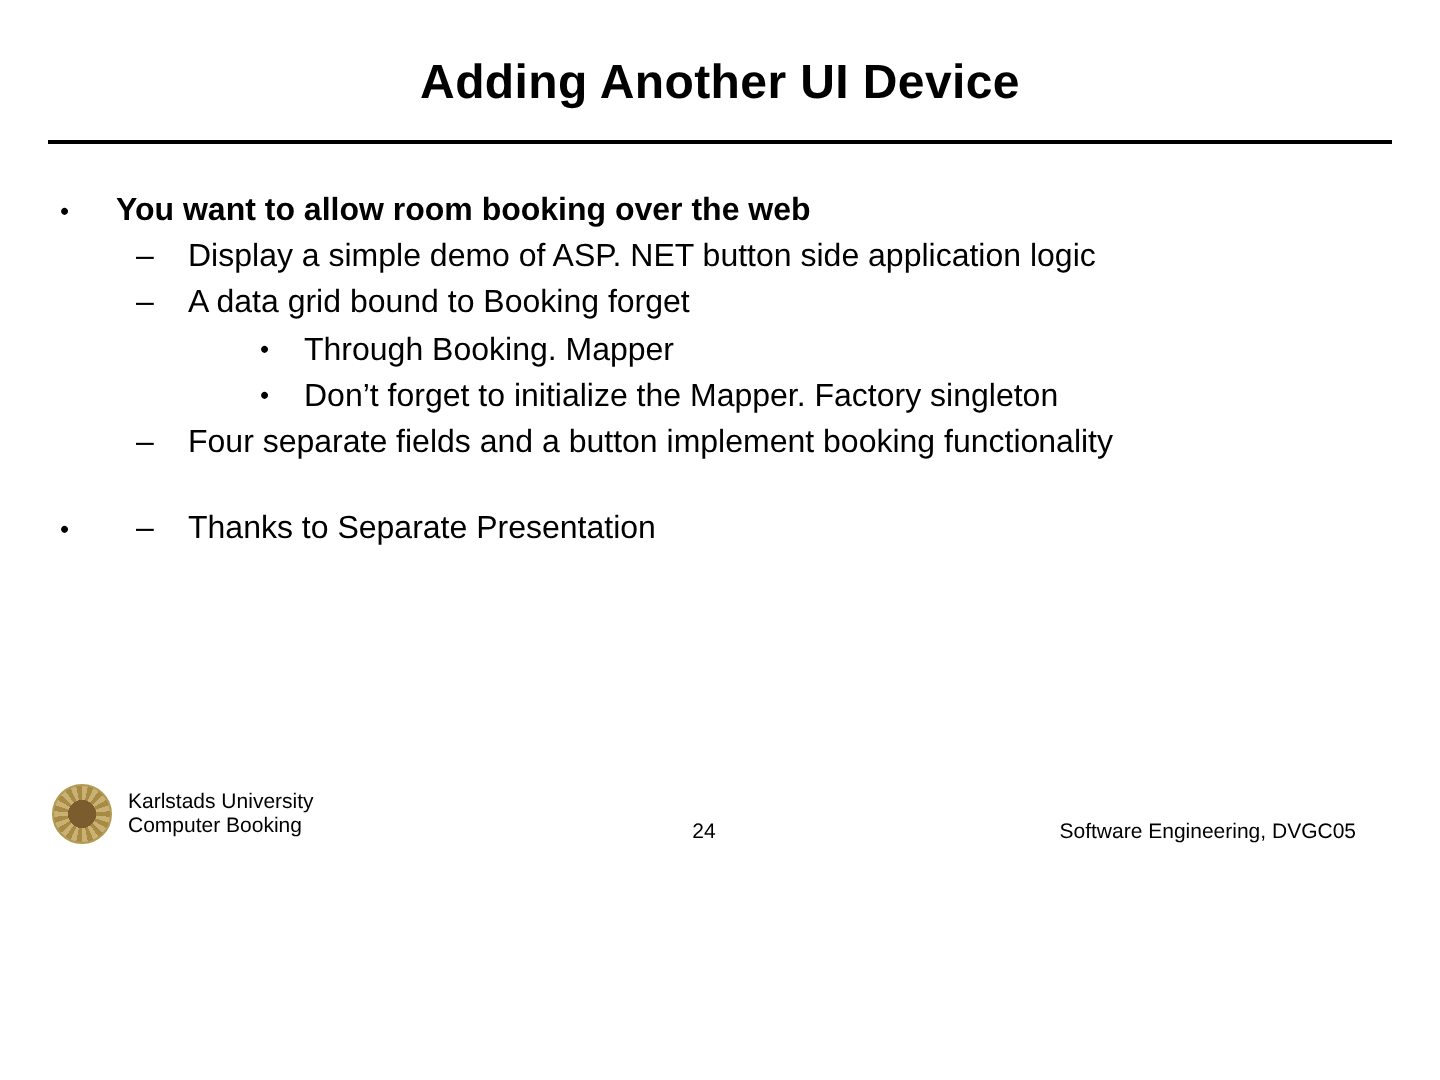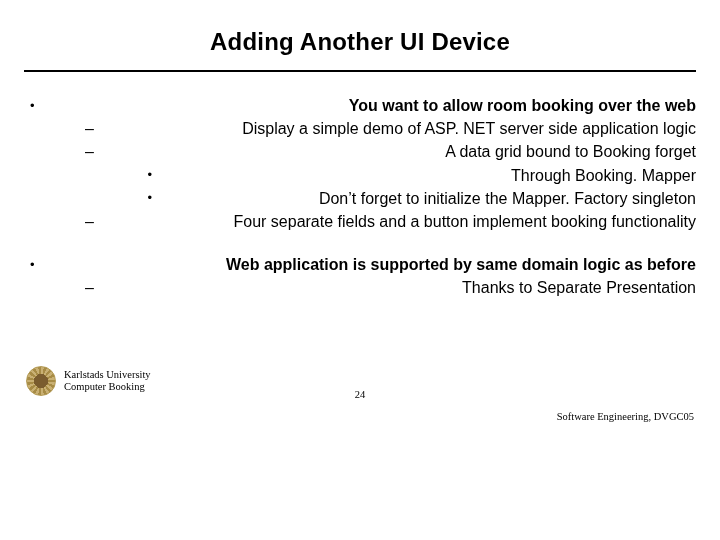--- a/index.html
+++ b/index.html
@@ -28,37 +28,37 @@
     border-top: 2px solid #000;
     margin: 0 0 22px 0;
   }
   .content {
     font-size: 16px;
     line-height: 1.45;
     padding-left: 6px;
   }
   .l1 { display: flex; margin-bottom: 0; }
   .l1 .bullet { width: 28px; text-align: left; font-size: 13px; padding-top: 3px; }
-  .l1-body { flex: 1; text-align: right; }
+  .l1-body { flex: 1; }
   .l1-head { font-weight: bold; }
   .l2 { display: flex; padding-left: 10px; }
   .l2 .dash { width: 26px; }
   .l2-body { flex: 1; }
   .l3 { display: flex; padding-left: 36px; }
   .l3 .dot { width: 22px; font-size: 13px; padding-top: 2px; }
   .l3-body { flex: 1; }
   .block-gap { height: 20px; }
   .footer {
     position: absolute;
-    left: 0; right: 0; bottom: 18px;
+    left: 0; right: 16px; bottom: 18px;
     display: flex;
-    align-items: flex-start;
+    align-items: flex-end;
     padding: 0 26px 0 26px;
     font-size: 10.5px;
-    font-family: Liberation Serif, serif;
+    font-family: Liberation Sans, sans-serif;
   }
   .footer-left { display: flex; align-items: center; gap: 8px; flex: 1; }
   .logo {
     width: 30px; height: 30px; border-radius: 50%;
     background:
       radial-gradient(circle at 50% 50%, #7a5c2e 0 7px, transparent 7px),
       repeating-conic-gradient(#c9b073 0deg 12deg, #a78b45 12deg 24deg);
     border: 1px solid #b39a54;
   }
   .inst { line-height: 1.15; }
@@ -75,21 +75,21 @@
 
   <div class="content">
 
     <div class="l1">
       <div class="bullet">•</div>
       <div class="l1-body">
         <div class="l1-head">You want to allow room booking over the web</div>
 
         <div class="l2">
           <div class="dash">–</div>
-          <div class="l2-body">Display a simple demo of ASP. NET server side application logic</div>
+          <div class="l2-body">Display a simple demo of ASP. NET button side application logic</div>
         </div>
 
         <div class="l2">
           <div class="dash">–</div>
           <div class="l2-body">
             <div>A data grid bound to Booking forget</div>
             <div class="l3">
               <div class="dot">•</div>
               <div class="l3-body">Through Booking. Mapper</div>
             </div>
@@ -105,21 +105,20 @@
           <div class="l2-body">Four separate fields and a button implement booking functionality</div>
         </div>
       </div>
     </div>
 
     <div class="block-gap"></div>
 
     <div class="l1">
       <div class="bullet">•</div>
       <div class="l1-body">
-        <div class="l1-head">Web application is supported by same domain logic as before</div>
         <div class="l2">
           <div class="dash">–</div>
           <div class="l2-body">Thanks to Separate Presentation</div>
         </div>
       </div>
     </div>
 
   </div>
 
   <div class="footer">

